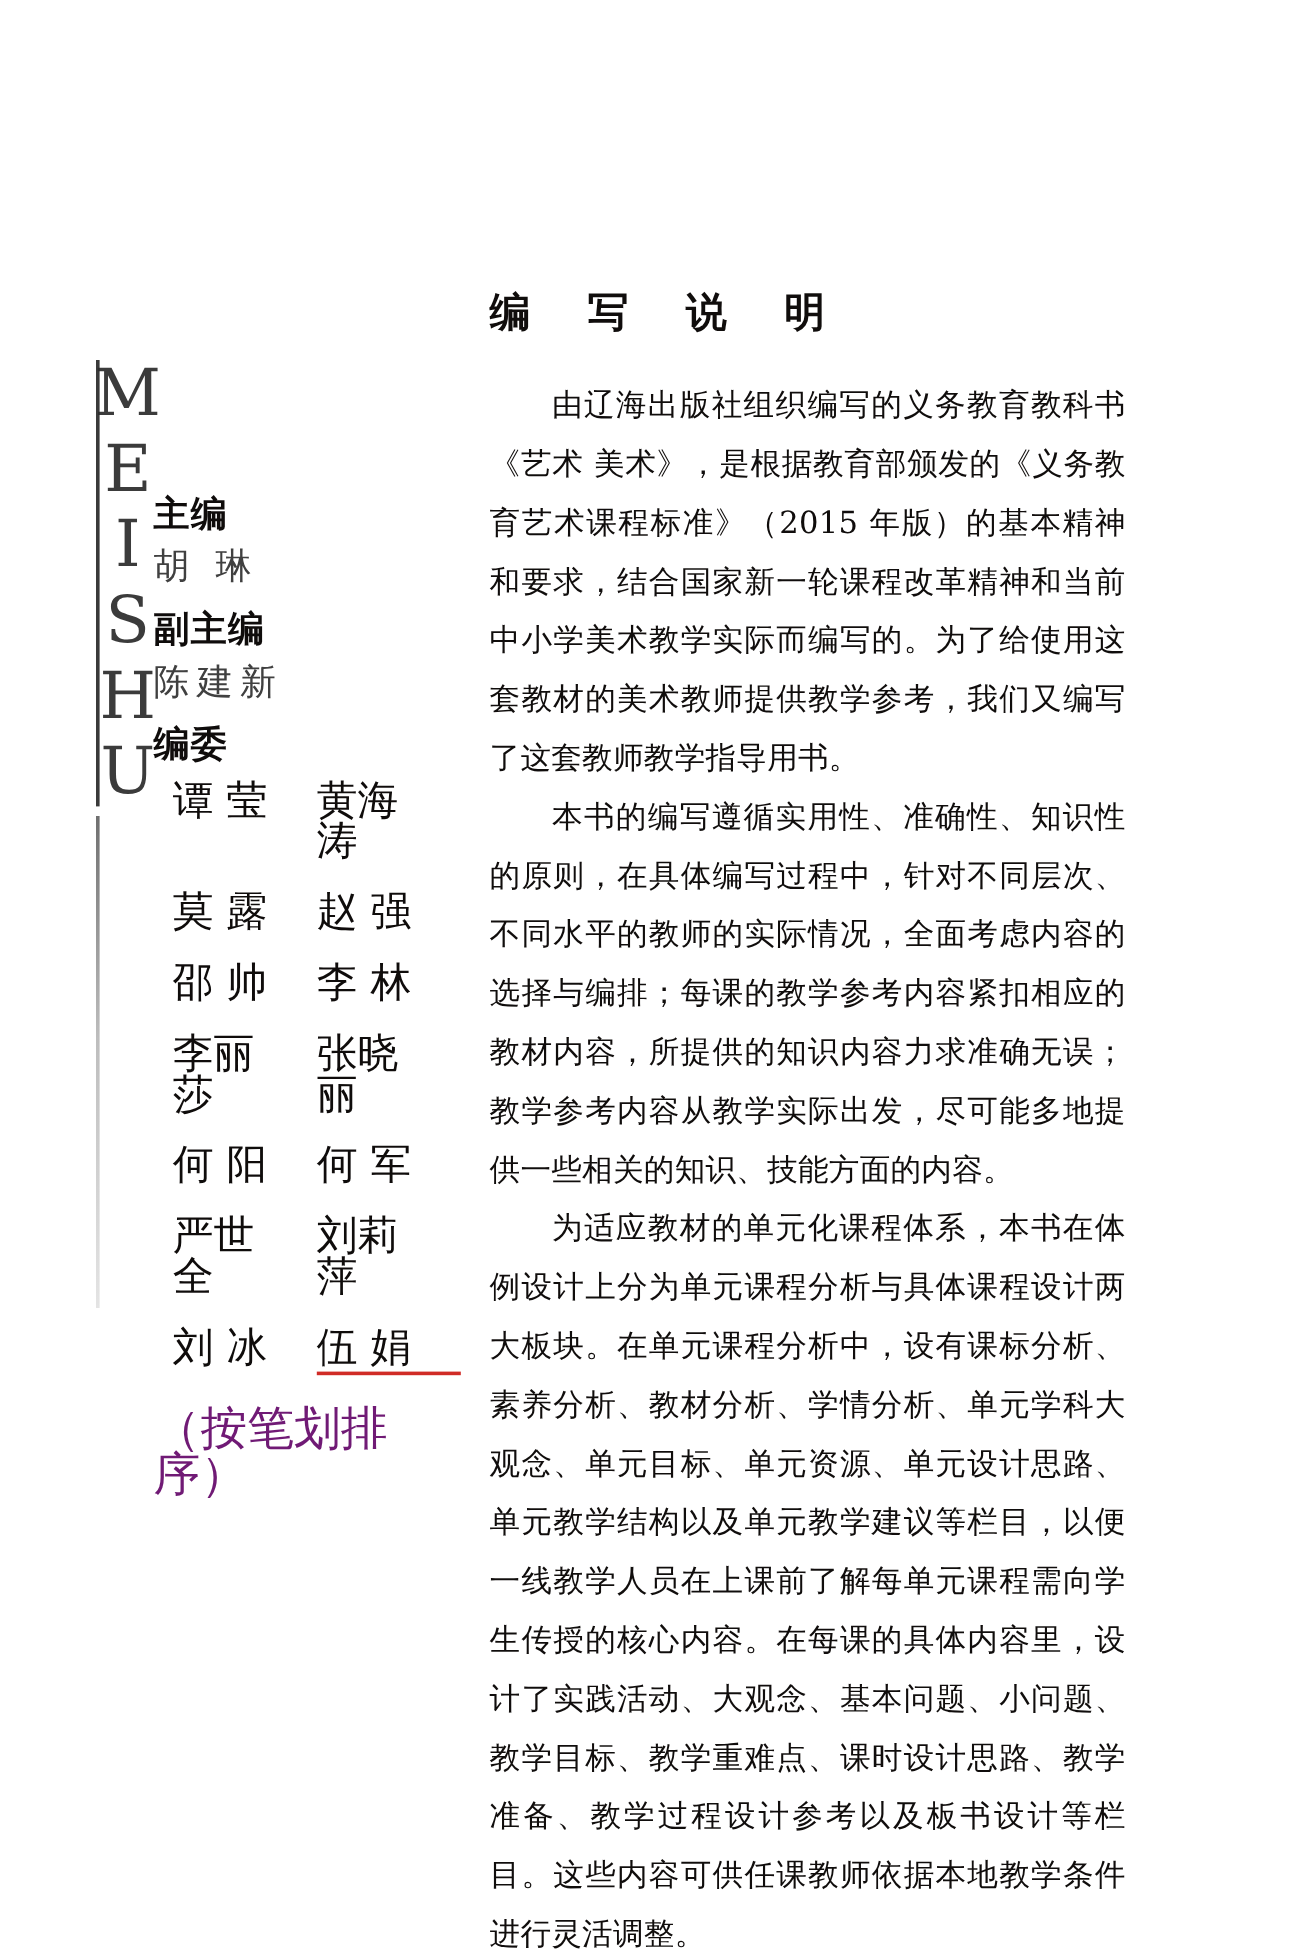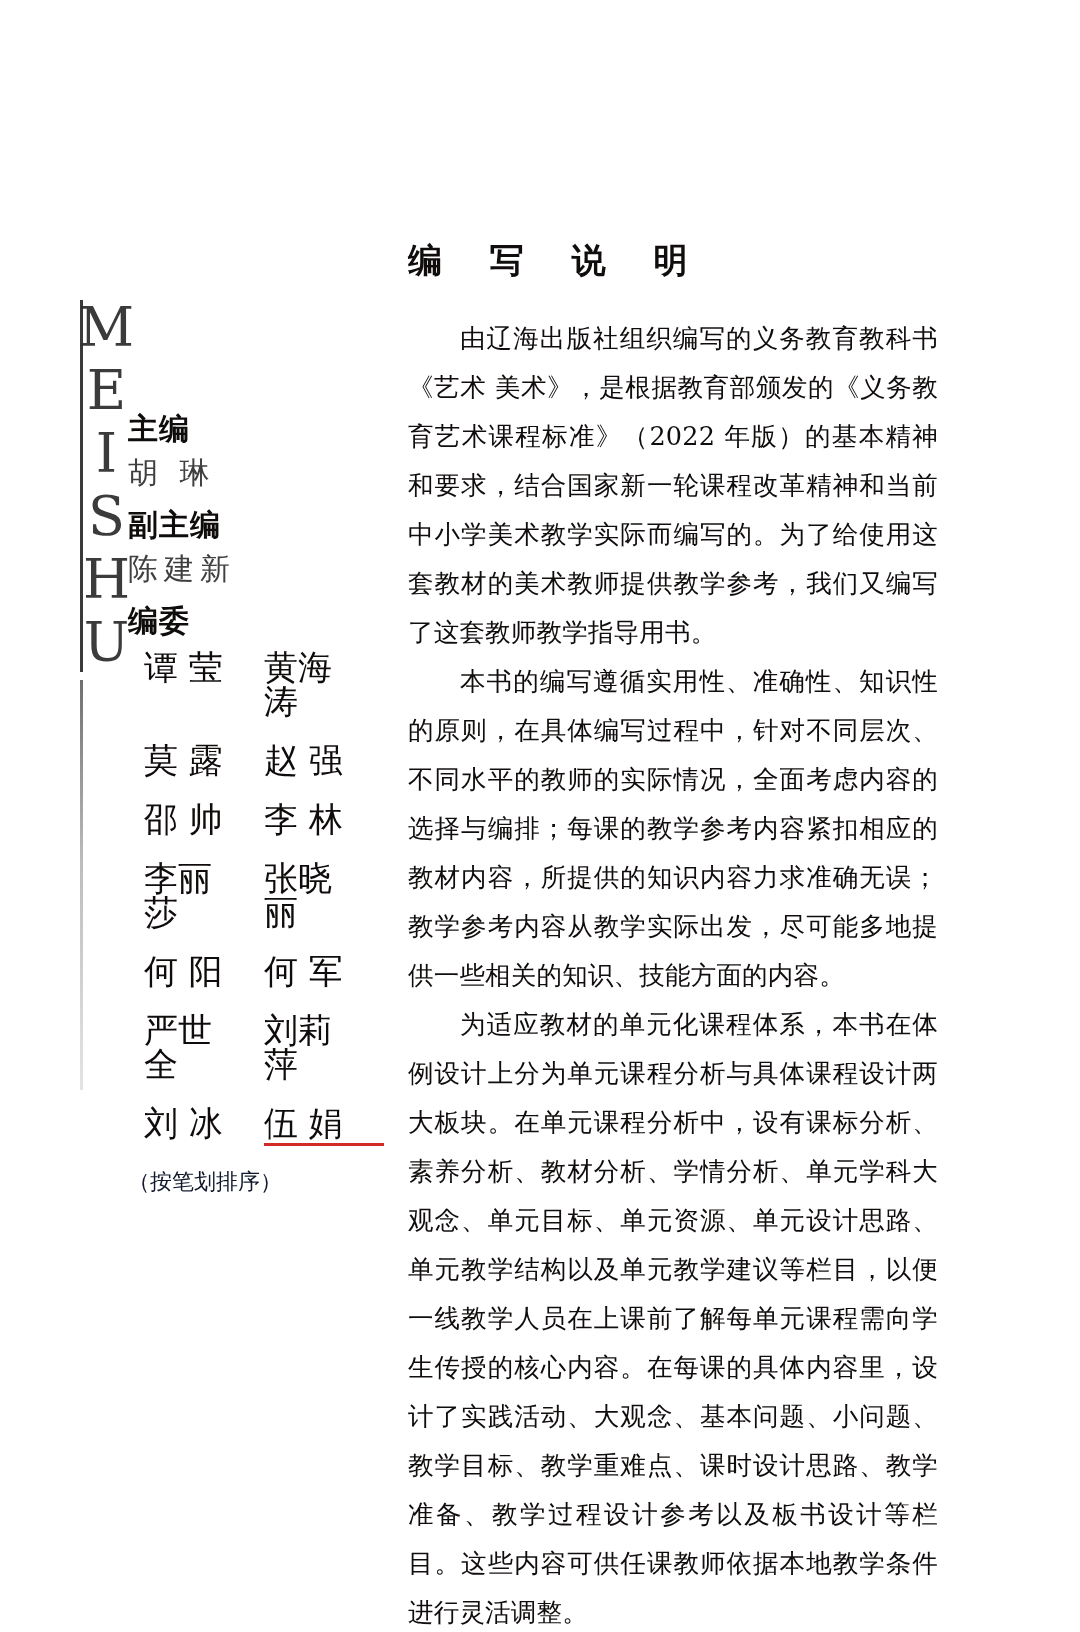--- a/index.html
+++ b/index.html
@@ -92,24 +92,24 @@
     display: flex;
     justify-content: space-between;
     box-sizing: border-box;
     padding-right: 22px;
   }
   .credit-row .cell.underlined {
     border-bottom: 3px solid #fca5a5;
     padding-bottom: 3px;
   }
   .credit-note {
-    font-size: 22px;
+    font-size: 39px;
     line-height: 1.0;
     margin-top: 6px;
-    color: #0f172a;
+    color: #701a75;
   }
 
   
   .right-col {
     position: absolute;
     left: 408px;
     top: 238px;
     width: 530px;
   }
   .section-title {
@@ -176,17 +176,17 @@
       <span class="cell">刘 冰</span>
       <span class="cell underlined" style="border-bottom-color: rgb(208, 43, 38);">伍 娟</span>
     </div>
 
     <div class="credit-note">（按笔划排序）</div>
   </div>
 </div>
 
 <div class="right-col">
   <h1 class="section-title">编 写 说 明</h1>
-  <p class="body-p">由辽海出版社组织编写的义务教育教科书《艺术 美术》，是根据教育部颁发的《义务教育艺术课程标准》（2022 年版）的基本精神和要求，结合国家新一轮课程改革精神和当前中小学美术教学实际而编写的。为了给使用这套教材的美术教师提供教学参考，我们又编写了这套教师教学指导用书。</p>
+  <p class="body-p">由辽海出版社组织编写的义务教育教科书《艺术 美术》，是根据教育部颁发的《义务教育艺术课程标准》（2015 年版）的基本精神和要求，结合国家新一轮课程改革精神和当前中小学美术教学实际而编写的。为了给使用这套教材的美术教师提供教学参考，我们又编写了这套教师教学指导用书。</p>
   <p class="body-p">本书的编写遵循实用性、准确性、知识性的原则，在具体编写过程中，针对不同层次、不同水平的教师的实际情况，全面考虑内容的选择与编排；每课的教学参考内容紧扣相应的教材内容，所提供的知识内容力求准确无误；教学参考内容从教学实际出发，尽可能多地提供一些相关的知识、技能方面的内容。</p>
   <p class="body-p">为适应教材的单元化课程体系，本书在体例设计上分为单元课程分析与具体课程设计两大板块。在单元课程分析中，设有课标分析、素养分析、教材分析、学情分析、单元学科大观念、单元目标、单元资源、单元设计思路、单元教学结构以及单元教学建议等栏目，以便一线教学人员在上课前了解每单元课程需向学生传授的核心内容。在每课的具体内容里，设计了实践活动、大观念、基本问题、小问题、教学目标、教学重难点、课时设计思路、教学准备、教学过程设计参考以及板书设计等栏目。这些内容可供任课教师依据本地教学条件进行灵活调整。</p>
 
 </div>
 
 </body></html>

